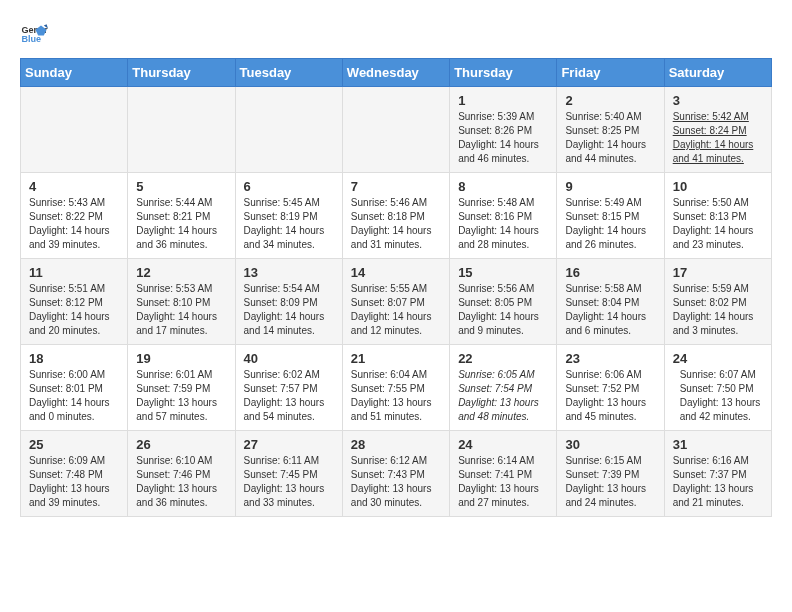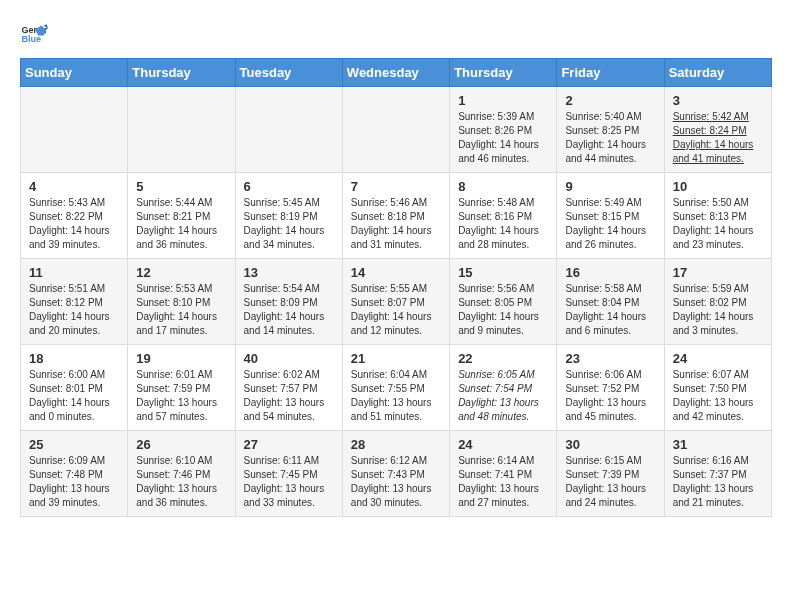--- a/index.html
+++ b/index.html
@@ -292,21 +292,21 @@
         </td>
         <td>
           <span class="day-number">23</span>
           <div class="day-info" style="white-space: pre-line;">Sunrise: 6:06 AM
 Sunset: 7:52 PM
 Daylight: 13 hours
 and 45 minutes.</div>
         </td>
         <td>
           <span class="day-number">24</span>
-          <div class="day-info" style="white-space: pre-line;">Sunrise: 6:07 AM
+          <div class="day-info" style="white-space: pre-line; margin-left: 7px;">Sunrise: 6:07 AM
 Sunset: 7:50 PM
 Daylight: 13 hours
 and 42 minutes.</div>
         </td>
       </tr>
       <tr>
         <td>
           <span class="day-number">25</span>
           <div class="day-info" style="white-space: pre-line;">Sunrise: 6:09 AM
 Sunset: 7:48 PM

